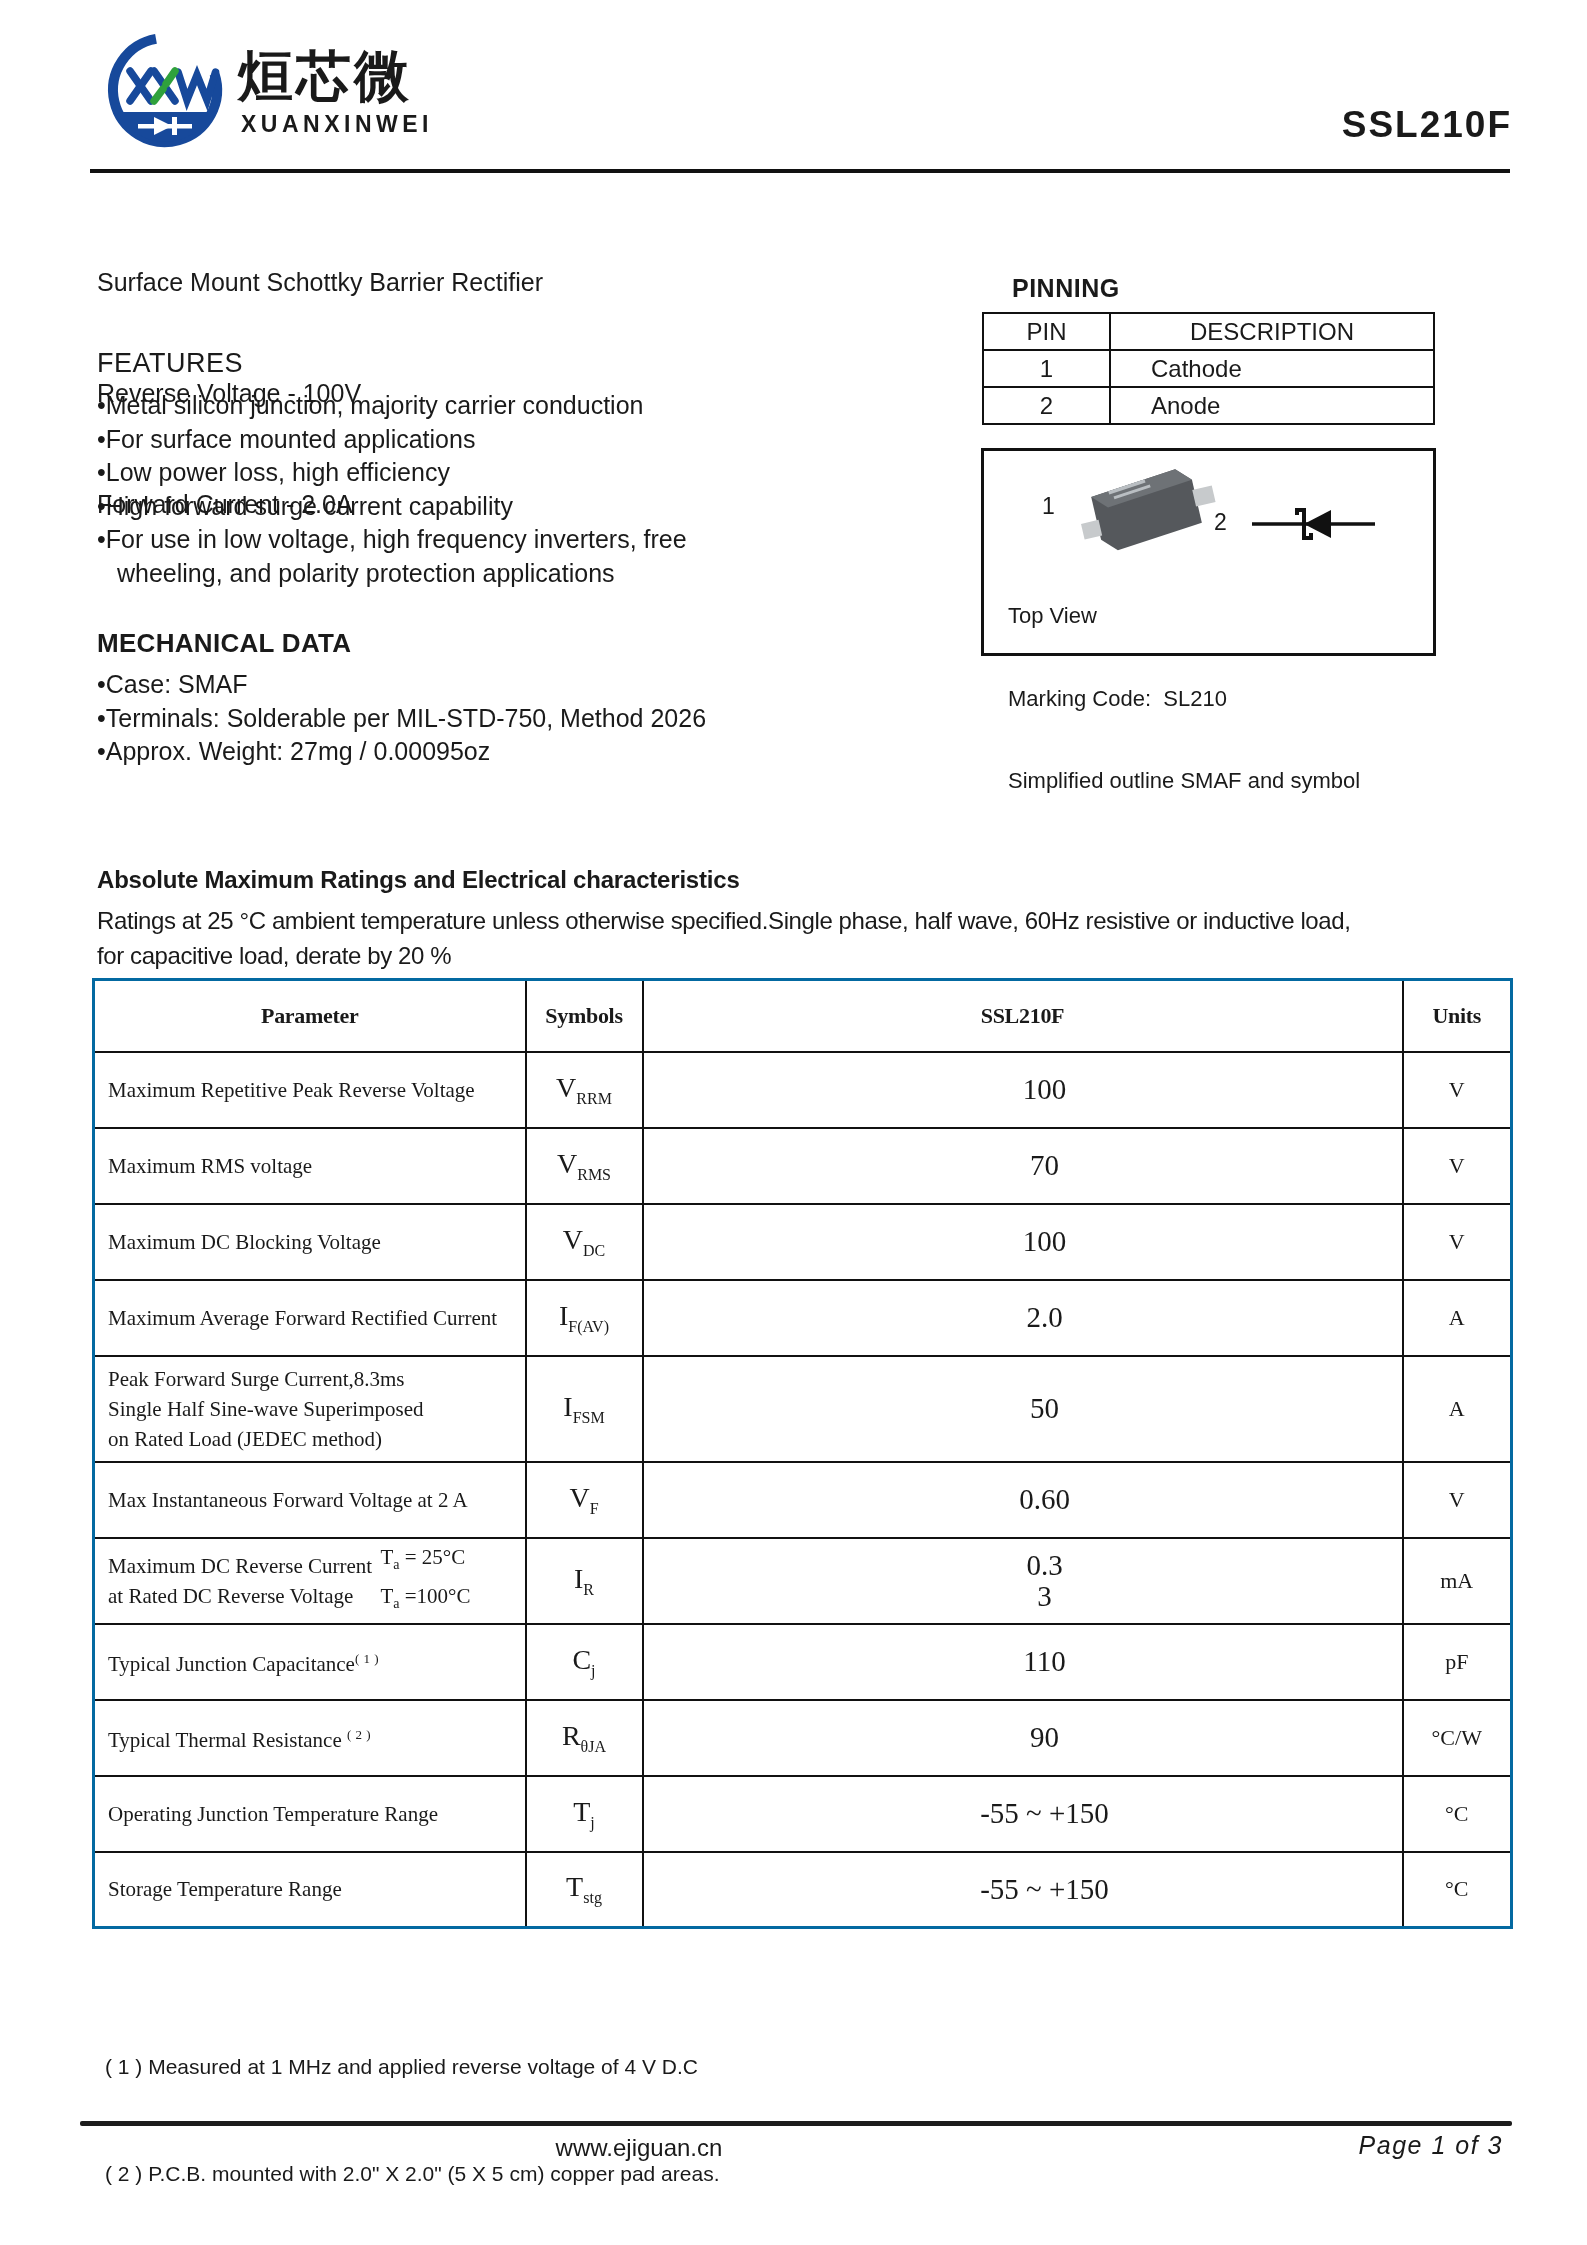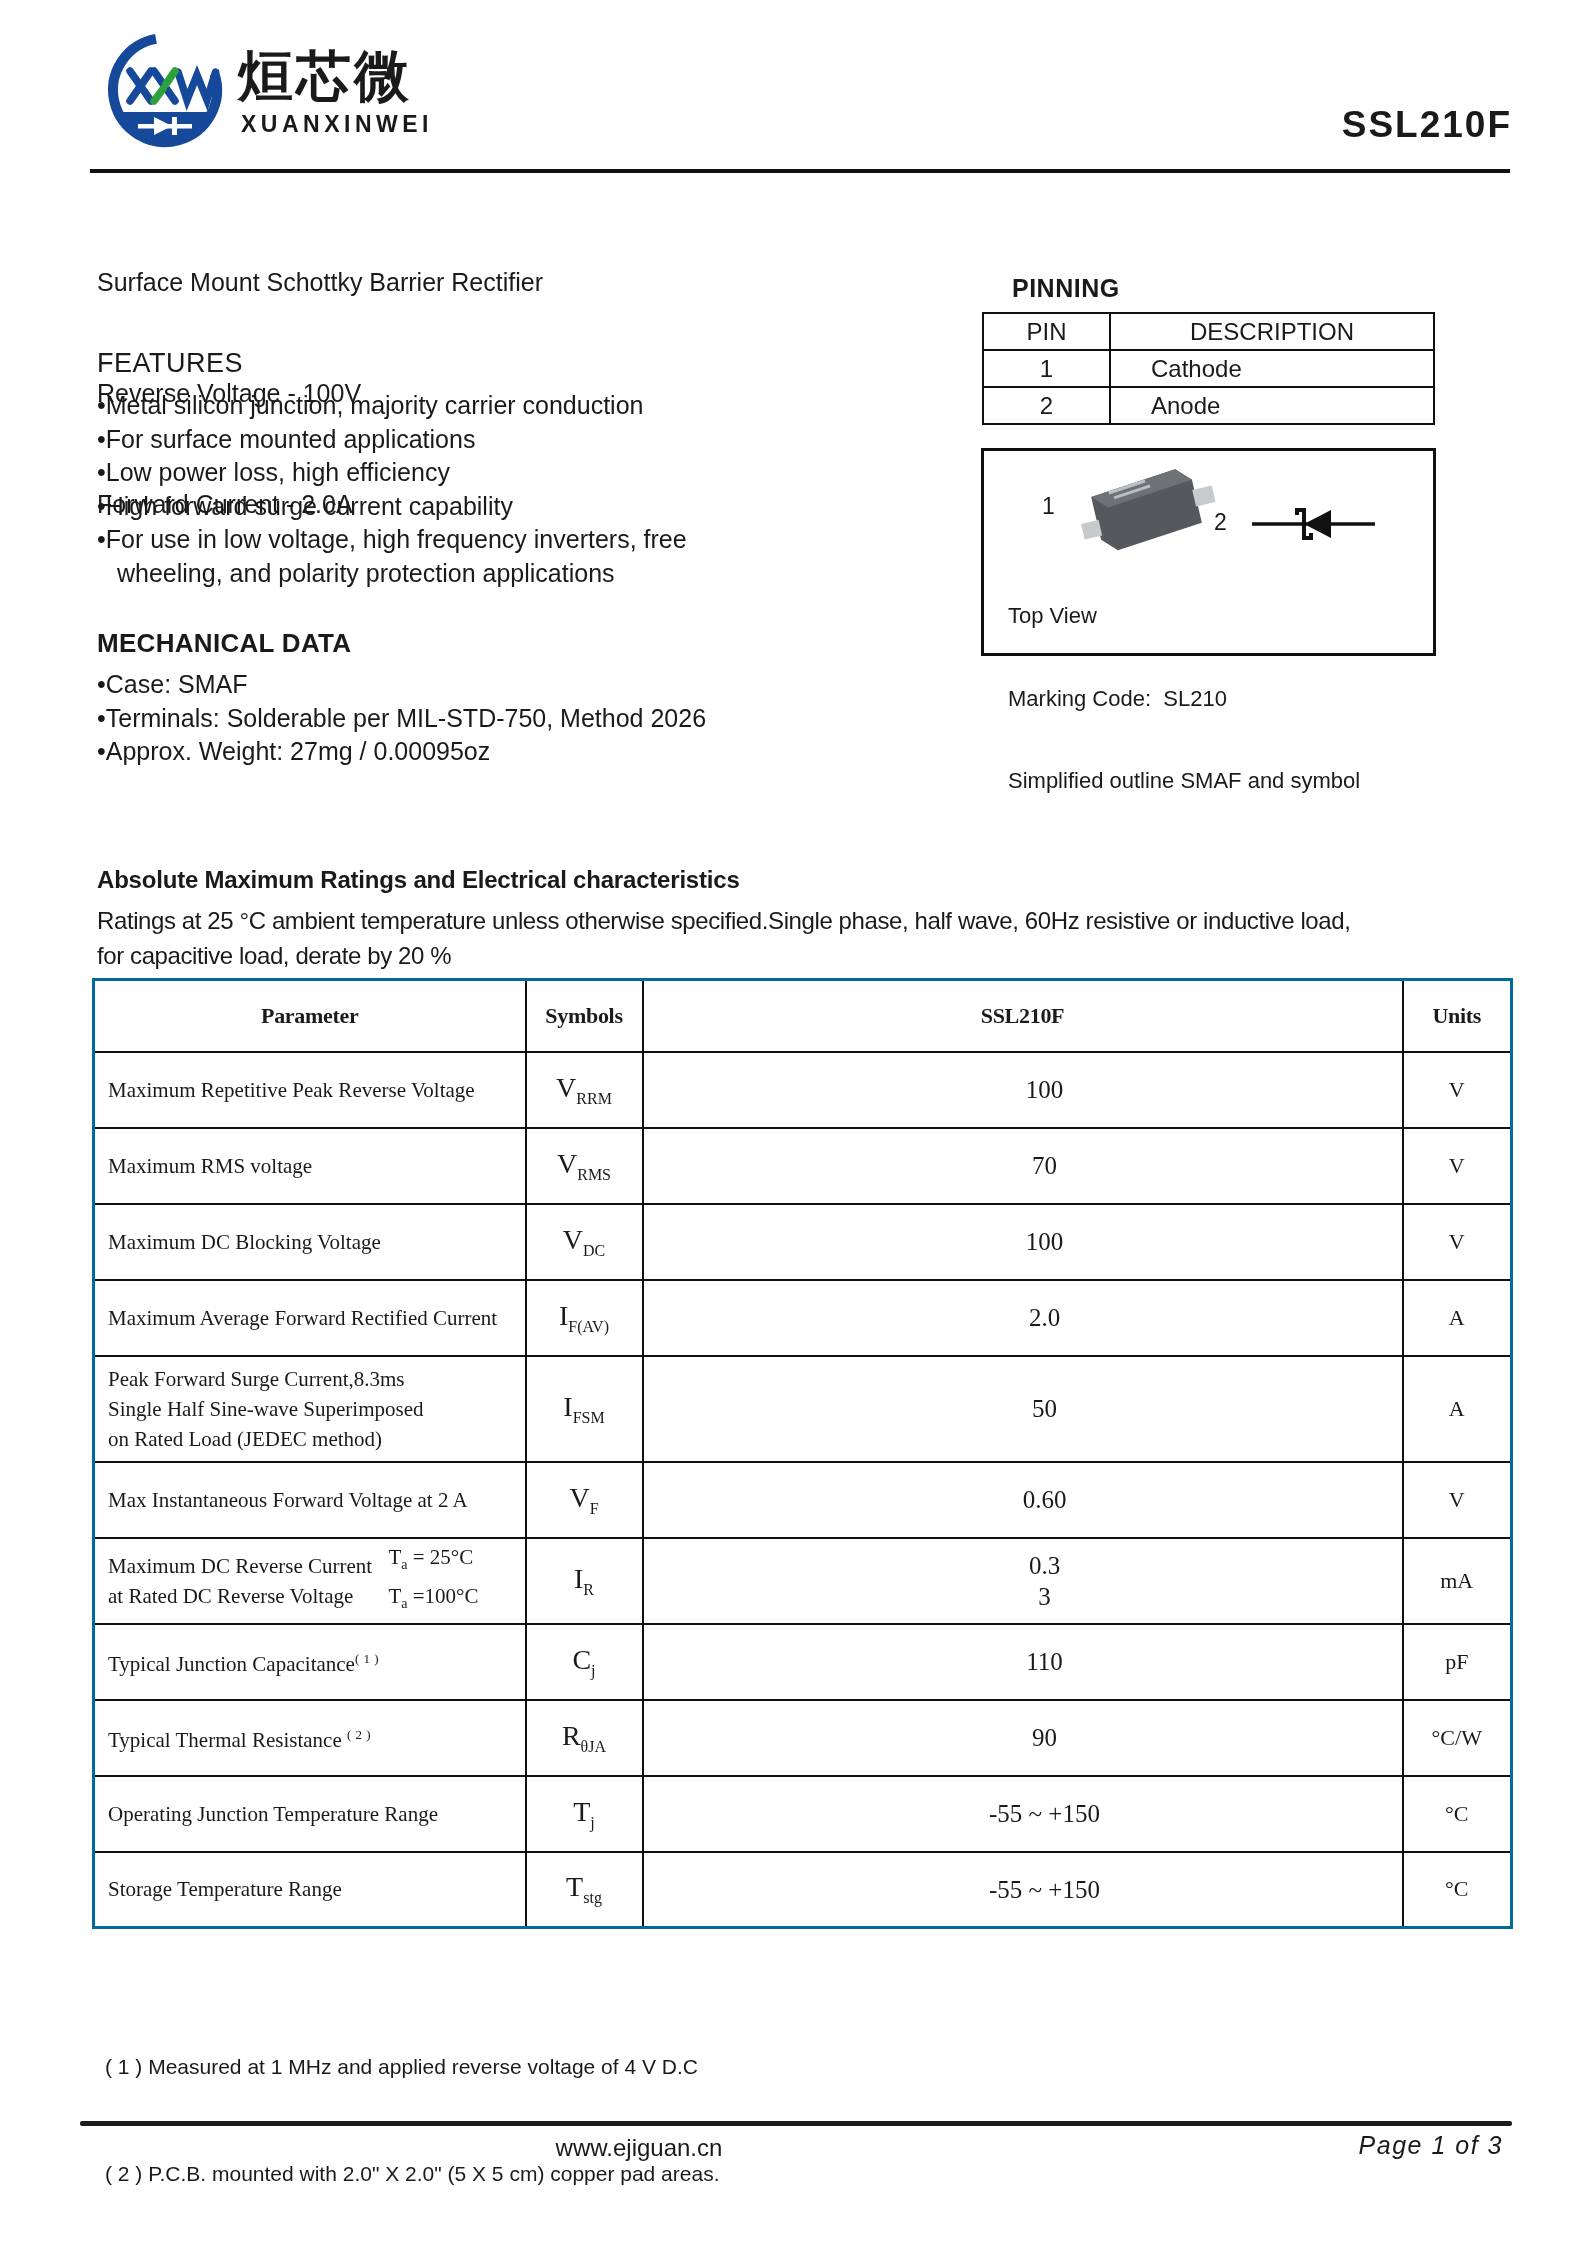--- a/index.html
+++ b/index.html
@@ -52,30 +52,30 @@
   .ratings-cond { left:97px; top:903px; font-size:24px; line-height:35px; letter-spacing:-0.4px; white-space:nowrap; }
 
   
   .ratings-table { left:92px; top:978px; width:1418px; border-collapse:collapse; table-layout:fixed; }
   .ratings-table th, .ratings-table td { border:2.5px solid #111; }
   .ratings-table { border:3px solid #0369a1;font-family:Liberation Serif, serif; }
   .ratings-table th { height:72px; font-size:22px; font-weight:700; letter-spacing:-0.3px; text-align:center; }
   .ratings-table td { height:76px; vertical-align:middle; }
   .ratings-table tbody tr:nth-child(5) td { height:106px; }
   .ratings-table tbody tr:nth-child(7) td { height:86px; }
-  td.param { font-size:21px; padding-left:13px; padding-right:14px; }
+  td.param { font-size:21px; padding-left:13px; padding-right:22px; }
   td.param .plines div { line-height:30px; }
   td.param .withcond { display:flex; align-items:center;justify-content:center; }
   td.param .conds { margin-left:auto; margin-right:32px; }
   td.param .conds div { line-height:30px; }
   td.param sup { font-size:13px; vertical-align:super; letter-spacing:0.5px; }
   td.param sub, td.sym sub, .conds sub { font-size:14px; vertical-align:sub; }
   td.sym { text-align:center; font-size:28px; }
   td.sym sub { font-size:16px; }
-  td.val { text-align:center; font-size:25px;padding-left:44px; }
+  td.val { text-align:center; font-size:29px;padding-left:44px; }
   td.val div { line-height:31px; }
   td.unit { text-align:center; font-size:22px; }
 
   
   .footnotes { left:105px; top:1978px; font-size:21px; line-height:35.5px; white-space:pre-wrap; }
   .footer-rule { left:80px; top:2121px; width:1432px; height:5px; background:#1c1c1c; border-radius:2px; }
   .footer-site { left:0; top:2134px; width:1278px; text-align:center; font-size:24px; }
   .footer-page { right:84px; top:2131px; font-size:25px; font-style:italic; letter-spacing:1.5px; }
 </style>
 </head>

